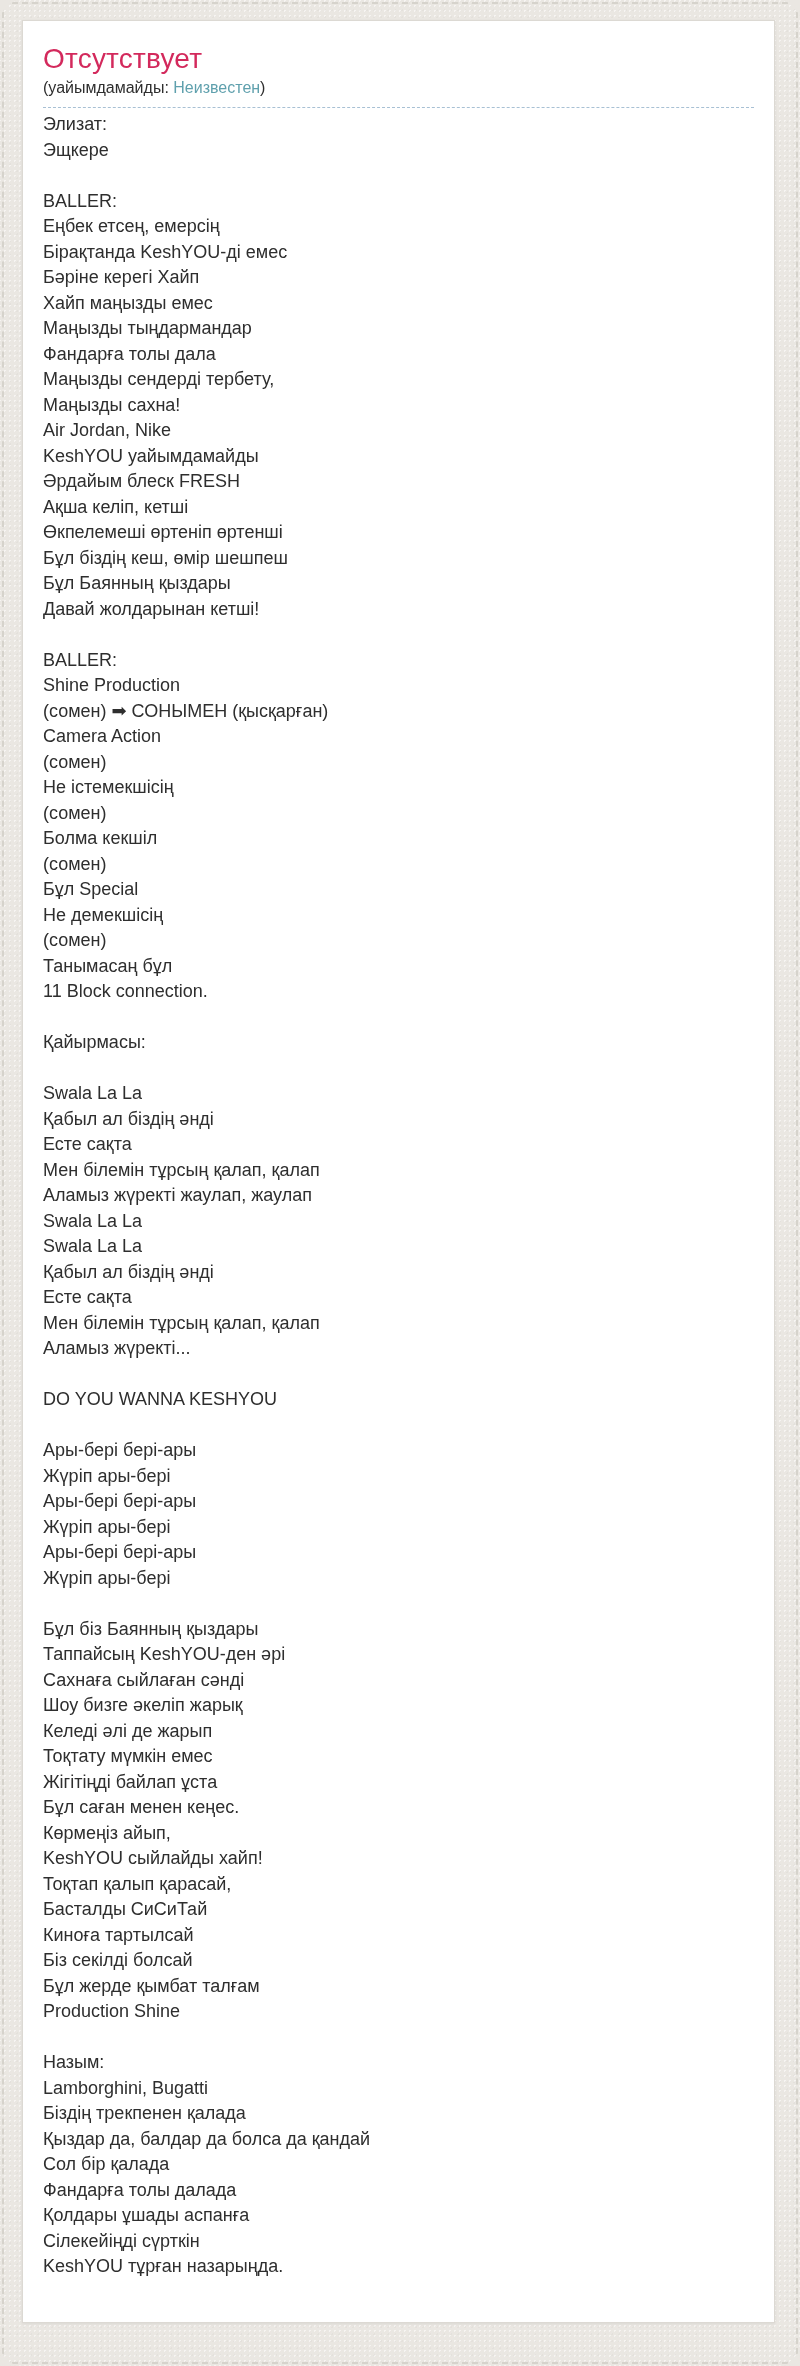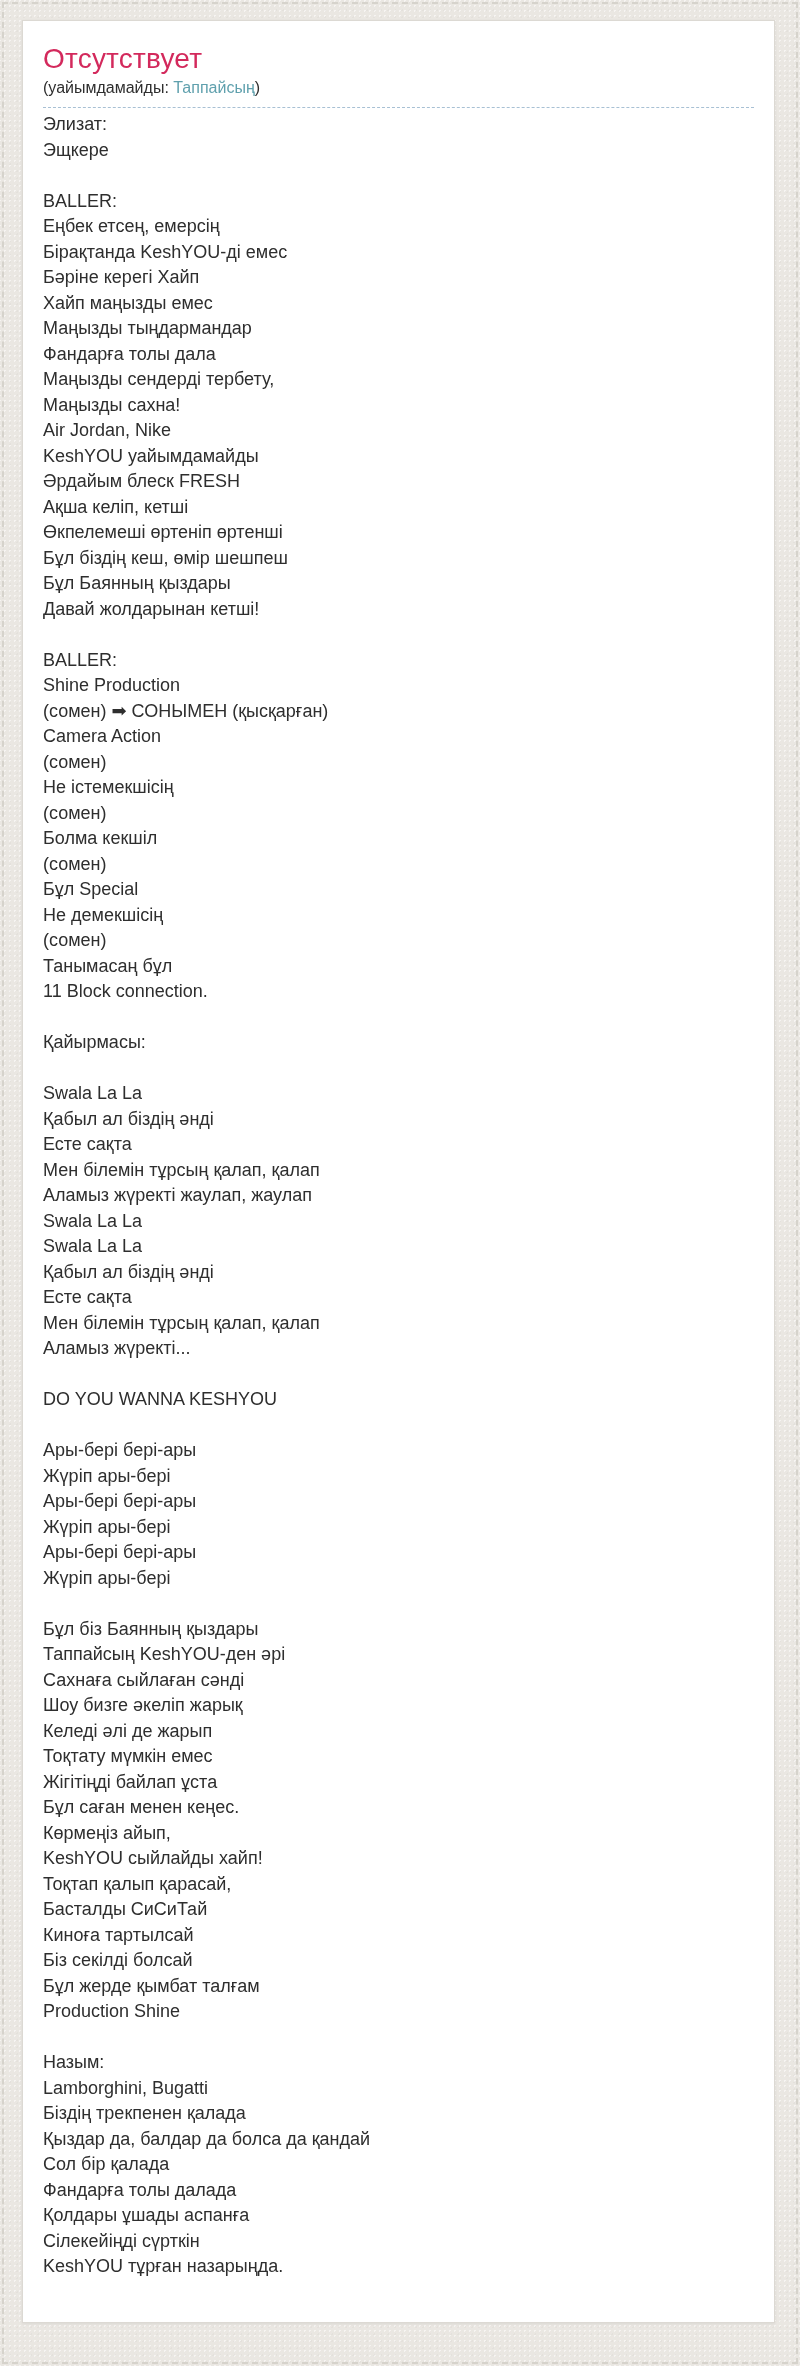--- a/index.html
+++ b/index.html
@@ -12,20 +12,21 @@
     position: relative;
     width: 800px;
     height: 2366px;
     background-color: #eae7e2;
     background-image:
       radial-gradient(rgba(0,0,0,0.028) 1px, transparent 1px),
       radial-gradient(rgba(255,255,255,0.55) 1px, transparent 1px);
     background-size: 7px 7px, 5px 5px;
     background-position: 0 0, 2px 3px;
     overflow: hidden;
+    border-radius: 22px;
   }
   .stitch-border {
     position: absolute;
     inset: 2px;
     border: 2px dashed #d6d3cc;
     pointer-events: none;
   }
   .lyrics-card {
     position: absolute;
     left: 22px;
@@ -70,21 +71,21 @@
 </head>
 <body>
 
 <div class="page">
   <div class="stitch-border"></div>
 
   <div class="lyrics-card">
 
     <div class="card-header">
       <h1 class="song-title">Отсутствует</h1>
-      <div class="artist-line"><span>(уайымдамайды: </span><a class="artist-link" href="#">Таппайсың</a><span>)</span></div>
+      <div class="artist-line"><span>(уайымдамайды: </span><a class="artist-link" href="#">Неизвестен</a><span>)</span></div>
     </div>
 
     <div class="lyrics-text">Элизат:
 Эщкере
 
 BALLER:
 Еңбек етсең, емерсің
 Бірақтанда KeshYOU-ді емес
 Бәріне керегі Хайп
 Хайп маңызды емес

